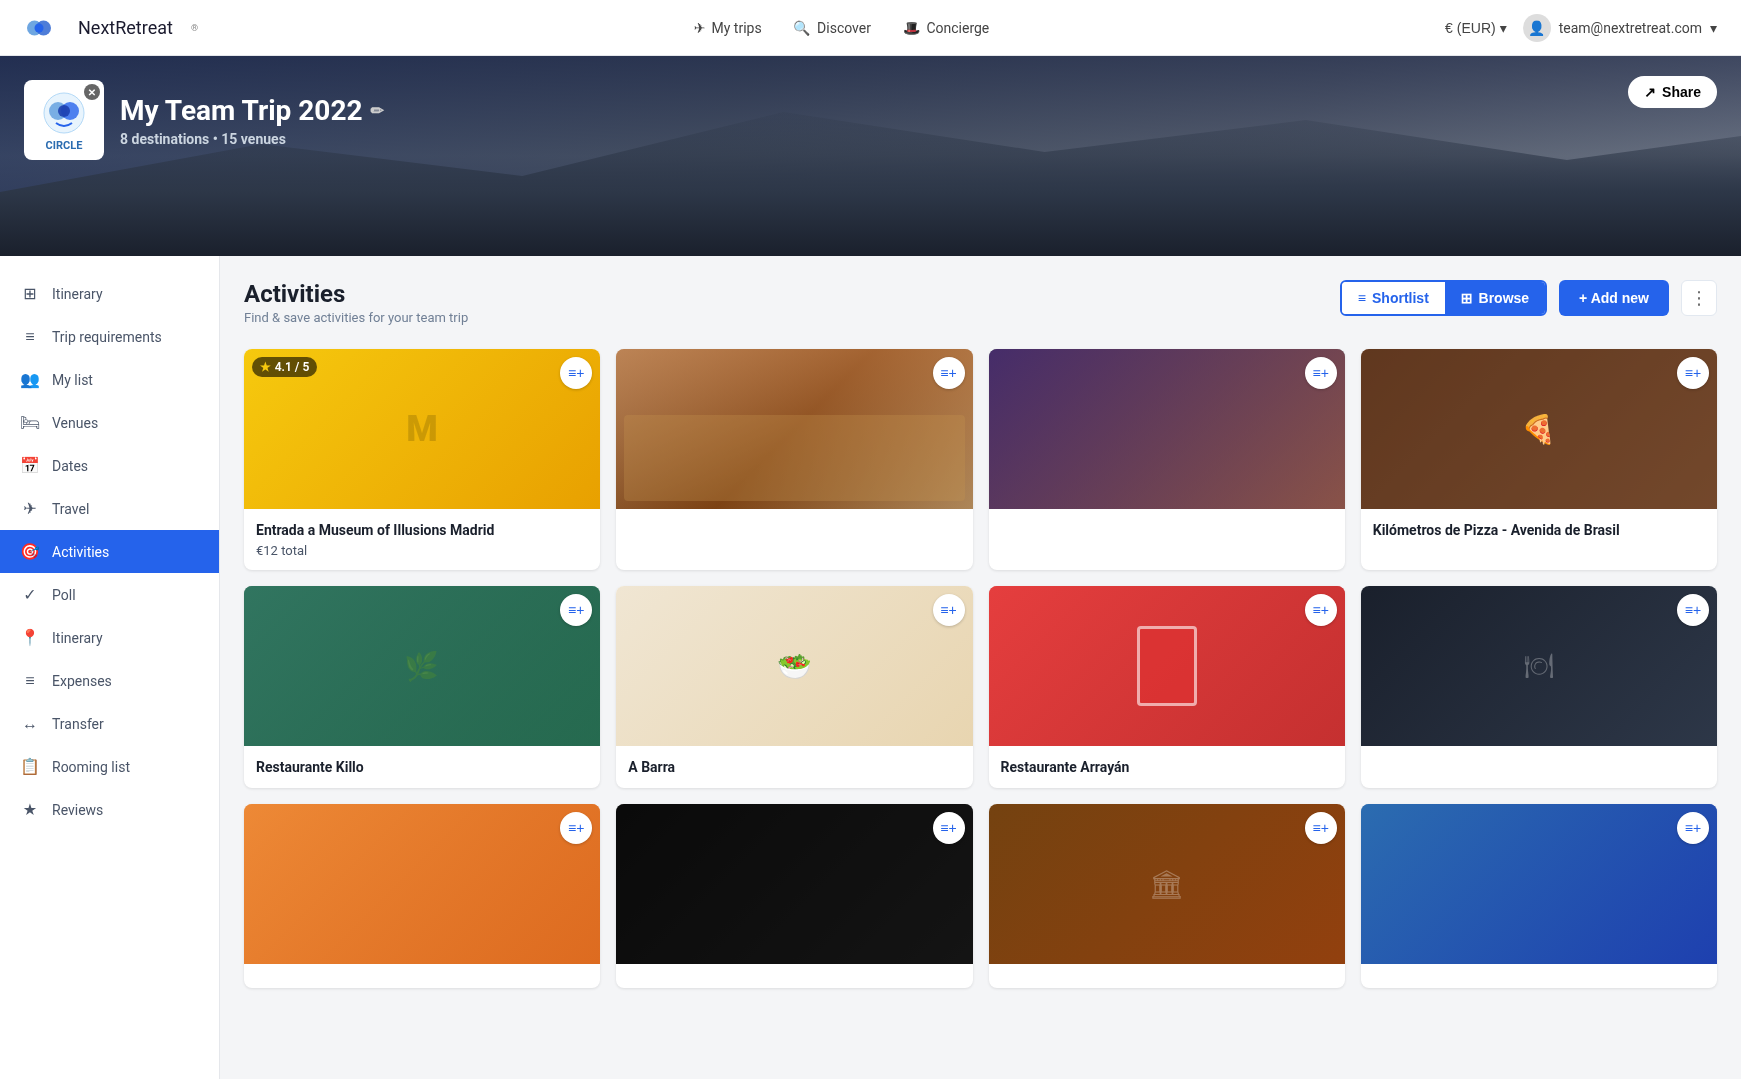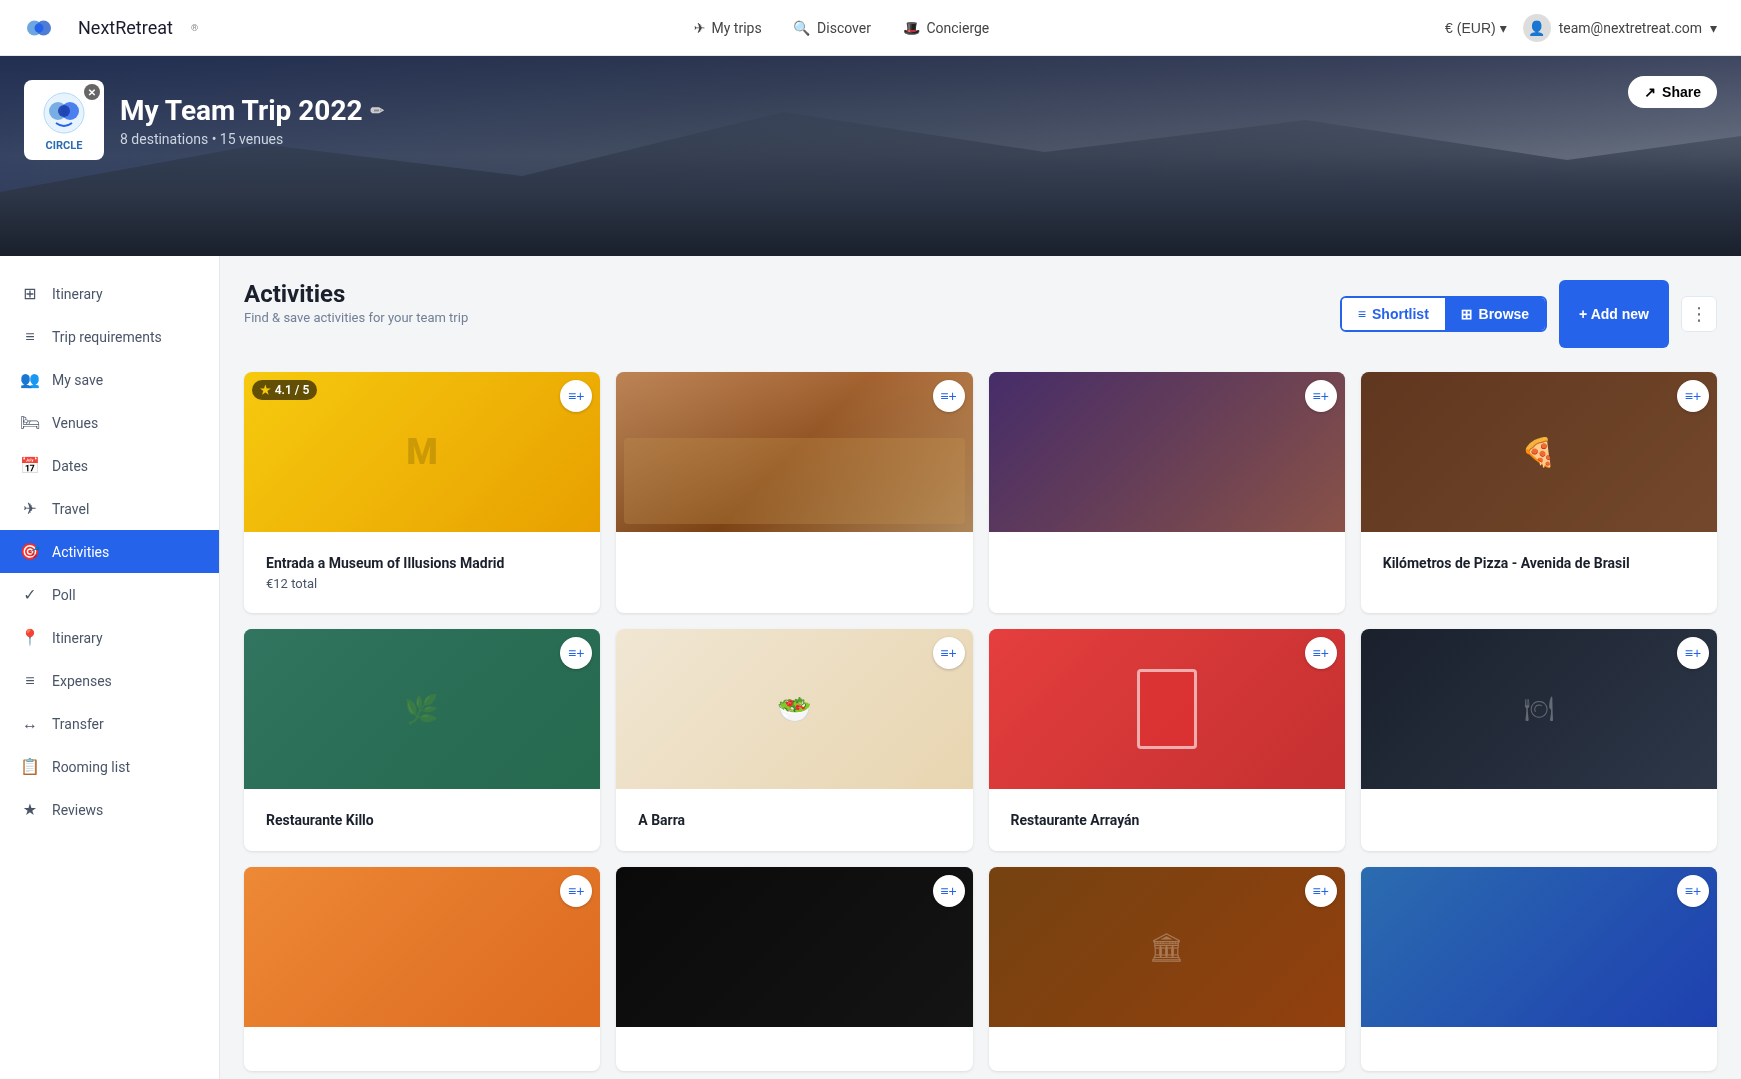--- a/index.html
+++ b/index.html
@@ -42,21 +42,21 @@
       font-size: 11px; font-weight: 700; color: #2b6cb0; position: relative;
     }
     .org-logo-close {
       position: absolute; top: 4px; right: 4px; width: 16px; height: 16px;
       background: #666; border-radius: 50%; color: #fff; font-size: 10px;
       display: flex; align-items: center; justify-content: center; cursor: pointer;
     }
     .org-logo-circle-icon { width: 48px; height: 48px; }
     .hero-text h1 { font-size: 28px; font-weight: 700; color: #fff; display: flex; align-items: center; gap: 8px; }
     .hero-text h1 .edit-icon { font-size: 16px; color: #ccc; cursor: pointer; }
-    .hero-text p { font-size: 14px; color: #cbd5e0; margin-top: 4px; }
+    .hero-text p { font-size: 14px; color: #cbd5e0; margin-top: 4px; font-weight: bold; }
     .share-btn {
       position: absolute; top: 20px; right: 24px; z-index: 3;
       background: #fff; border: none; border-radius: 20px; padding: 8px 16px;
       font-size: 14px; font-weight: 600; cursor: pointer; display: flex; align-items: center; gap: 6px;
     }
 
     
     .app-body { display: flex; height: calc(100vh - 56px - 200px); min-height: 600px; }
 
     
@@ -84,21 +84,21 @@
     .activities-actions { display: flex; align-items: center; gap: 12px; }
     .tab-group { display: flex; border: 2px solid #2563eb; border-radius: 6px; overflow: hidden; }
     .tab-btn {
       padding: 8px 16px; font-size: 14px; font-weight: 600; cursor: pointer;
       display: flex; align-items: center; gap: 6px; border: none;
     }
     .tab-btn.inactive { background: #fff; color: #2563eb; }
     .tab-btn.active { background: #2563eb; color: #fff; }
     .add-new-btn {
       background: #2563eb; color: #fff; border: none; border-radius: 6px;
-      padding: 26px 20px; font-size: 14px; font-weight: 600; cursor: pointer;
+      padding: 10px 20px; font-size: 14px; font-weight: 600; cursor: pointer;
       display: flex; align-items: center; gap: 6px;
     }
     .more-btn {
       background: #fff; border: 1px solid #e2e8f0; border-radius: 6px;
       width: 36px; height: 36px; cursor: pointer; display: flex; align-items: center; justify-content: center;
       font-size: 18px; color: #666;
     }
 
     
     .cards-grid { display: grid; grid-template-columns: repeat(4, 1fr); gap: 16px; }
@@ -112,21 +112,21 @@
       background: rgba(0,0,0,0.6); color: #fff; font-size: 12px; font-weight: 600;
       padding: 3px 8px; border-radius: 12px; display: flex; align-items: center; gap: 4px;
     }
     .star { color: #f6c90e; }
     .card-action-btn {
       position: absolute; top: 8px; right: 8px;
       background: #fff; border: none; border-radius: 50%; width: 32px; height: 32px;
       display: flex; align-items: center; justify-content: center; cursor: pointer;
       font-size: 14px; color: #2563eb; box-shadow: 0 1px 3px rgba(0,0,0,0.2);
     }
-    .card-body { padding: 22px; }
+    .card-body { padding: 12px; }
     .card-title { font-size: 14px; font-weight: 700; color: #1a202c; line-height: 1.3; }
     .card-price { font-size: 13px; color: #4a5568; margin-top: 4px; }
 
     
     .img-yellow { background: linear-gradient(135deg, #f6c90e, #e8a000); }
   </style>
 </head>
 <body>
 
 <nav class="top-nav">
@@ -207,21 +207,21 @@
     <div class="sidebar-item">
       <span class="sidebar-icon">⊞</span>
       <span>Itinerary</span>
     </div>
     <div class="sidebar-item">
       <span class="sidebar-icon">≡</span>
       <span>Trip requirements</span>
     </div>
     <div class="sidebar-item">
       <span class="sidebar-icon">👥</span>
-      <span>My save</span>
+      <span>My list</span>
     </div>
     <div class="sidebar-item">
       <span class="sidebar-icon">🛏</span>
       <span>Venues</span>
     </div>
     <div class="sidebar-item">
       <span class="sidebar-icon">📅</span>
       <span>Dates</span>
     </div>
     <div class="sidebar-item">

